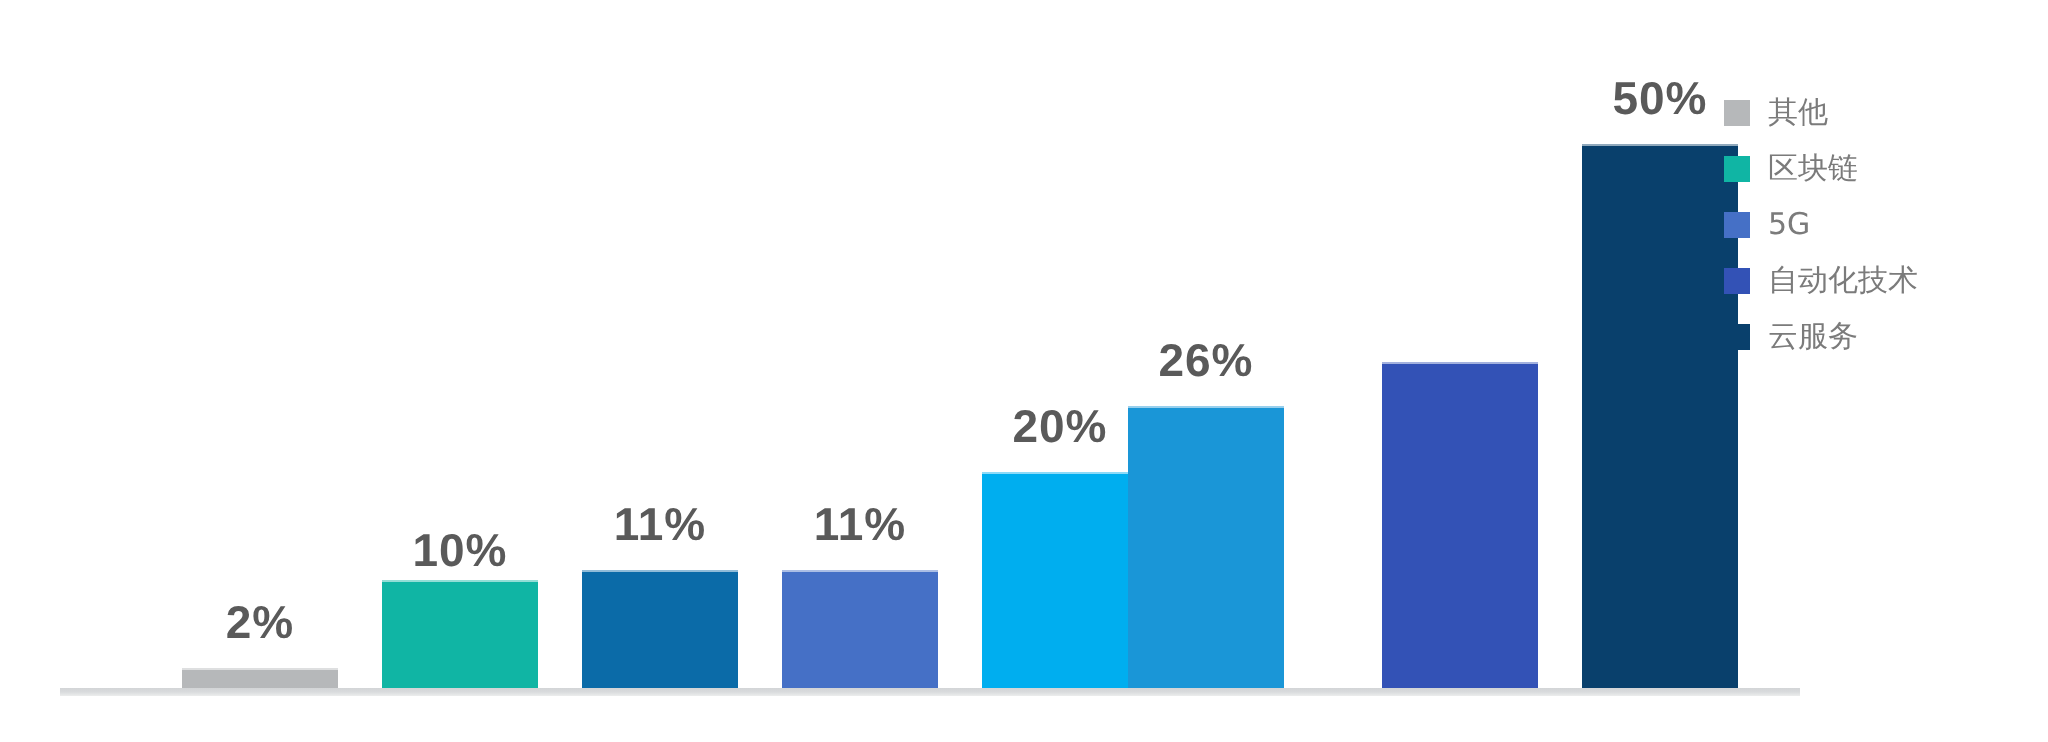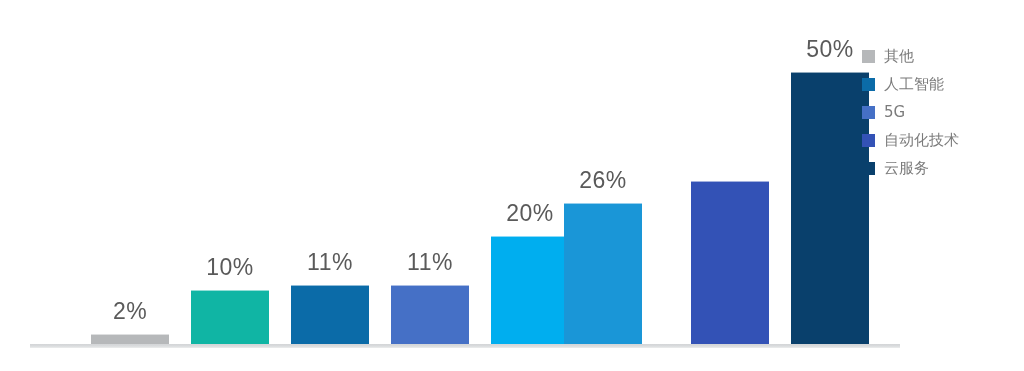--- a/index.html
+++ b/index.html
@@ -49,21 +49,21 @@
     bottom: 0;
     width: 100%;
     border-top: 1px solid rgba(255,255,255,0.55);
   }
   .bar-label {
     position: absolute;
     left: 0;
     width: 100%;
     text-align: center;
     font-size: 23px;
-    font-weight: normal;
+    font-weight: bold;
     color: #5a5a5a;
     letter-spacing: 0.5px;
     line-height: 1;
   }
 
   
   #legend {
     position: absolute;
     left: 862px;
     top: 42px;
@@ -92,21 +92,21 @@
 
 <div id="chart-root">
 
   <div id="plot-area">
     <div id="bars-container">
         <div class="bar-slot" style="left: 91px;">
           <div class="bar-label" style="bottom: 22px;">2%</div>
           <div class="bar" title="其他 2%" style="height: 11px; background: rgb(182, 184, 186);"></div>
         </div>
         <div class="bar-slot" style="left: 191px;">
-          <div class="bar-label" style="bottom: 66px; text-align: center;">10%</div>
+          <div class="bar-label" style="bottom: 58px; text-align: center;">10%</div>
           <div class="bar" title="区块链 10%" style="height: 55px; background: rgb(16, 181, 164);"></div>
         </div>
         <div class="bar-slot" style="left: 291px;">
           <div class="bar-label" style="bottom: 71px;">11%</div>
           <div class="bar" title="人工智能 11%" style="height: 60px; background: rgb(11, 107, 168);"></div>
         </div>
         <div class="bar-slot" style="left: 391px;">
           <div class="bar-label" style="bottom: 71px;">11%</div>
           <div class="bar" title="5G 11%" style="height: 60px; background: rgb(69, 112, 198);"></div>
         </div>
@@ -128,22 +128,22 @@
       </div>
     <div id="baseline"></div>
   </div>
 
   <div id="legend">
       <div class="legend-item">
         <span class="legend-swatch" style="background: rgb(182, 184, 186);"></span>
         <span class="legend-label">其他</span>
       </div>
       <div class="legend-item">
-        <span class="legend-swatch" style="background: rgb(11, 107, 168);"></span>
-        <span class="legend-label">人工智能</span>
+        <span class="legend-swatch" style="background: rgb(16, 181, 164);"></span>
+        <span class="legend-label">区块链</span>
       </div>
       <div class="legend-item">
         <span class="legend-swatch" style="background: rgb(69, 112, 198);"></span>
         <span class="legend-label">5G</span>
       </div>
       <div class="legend-item">
         <span class="legend-swatch" style="background: rgb(51, 82, 182);"></span>
         <span class="legend-label">自动化技术</span>
       </div>
       <div class="legend-item">

